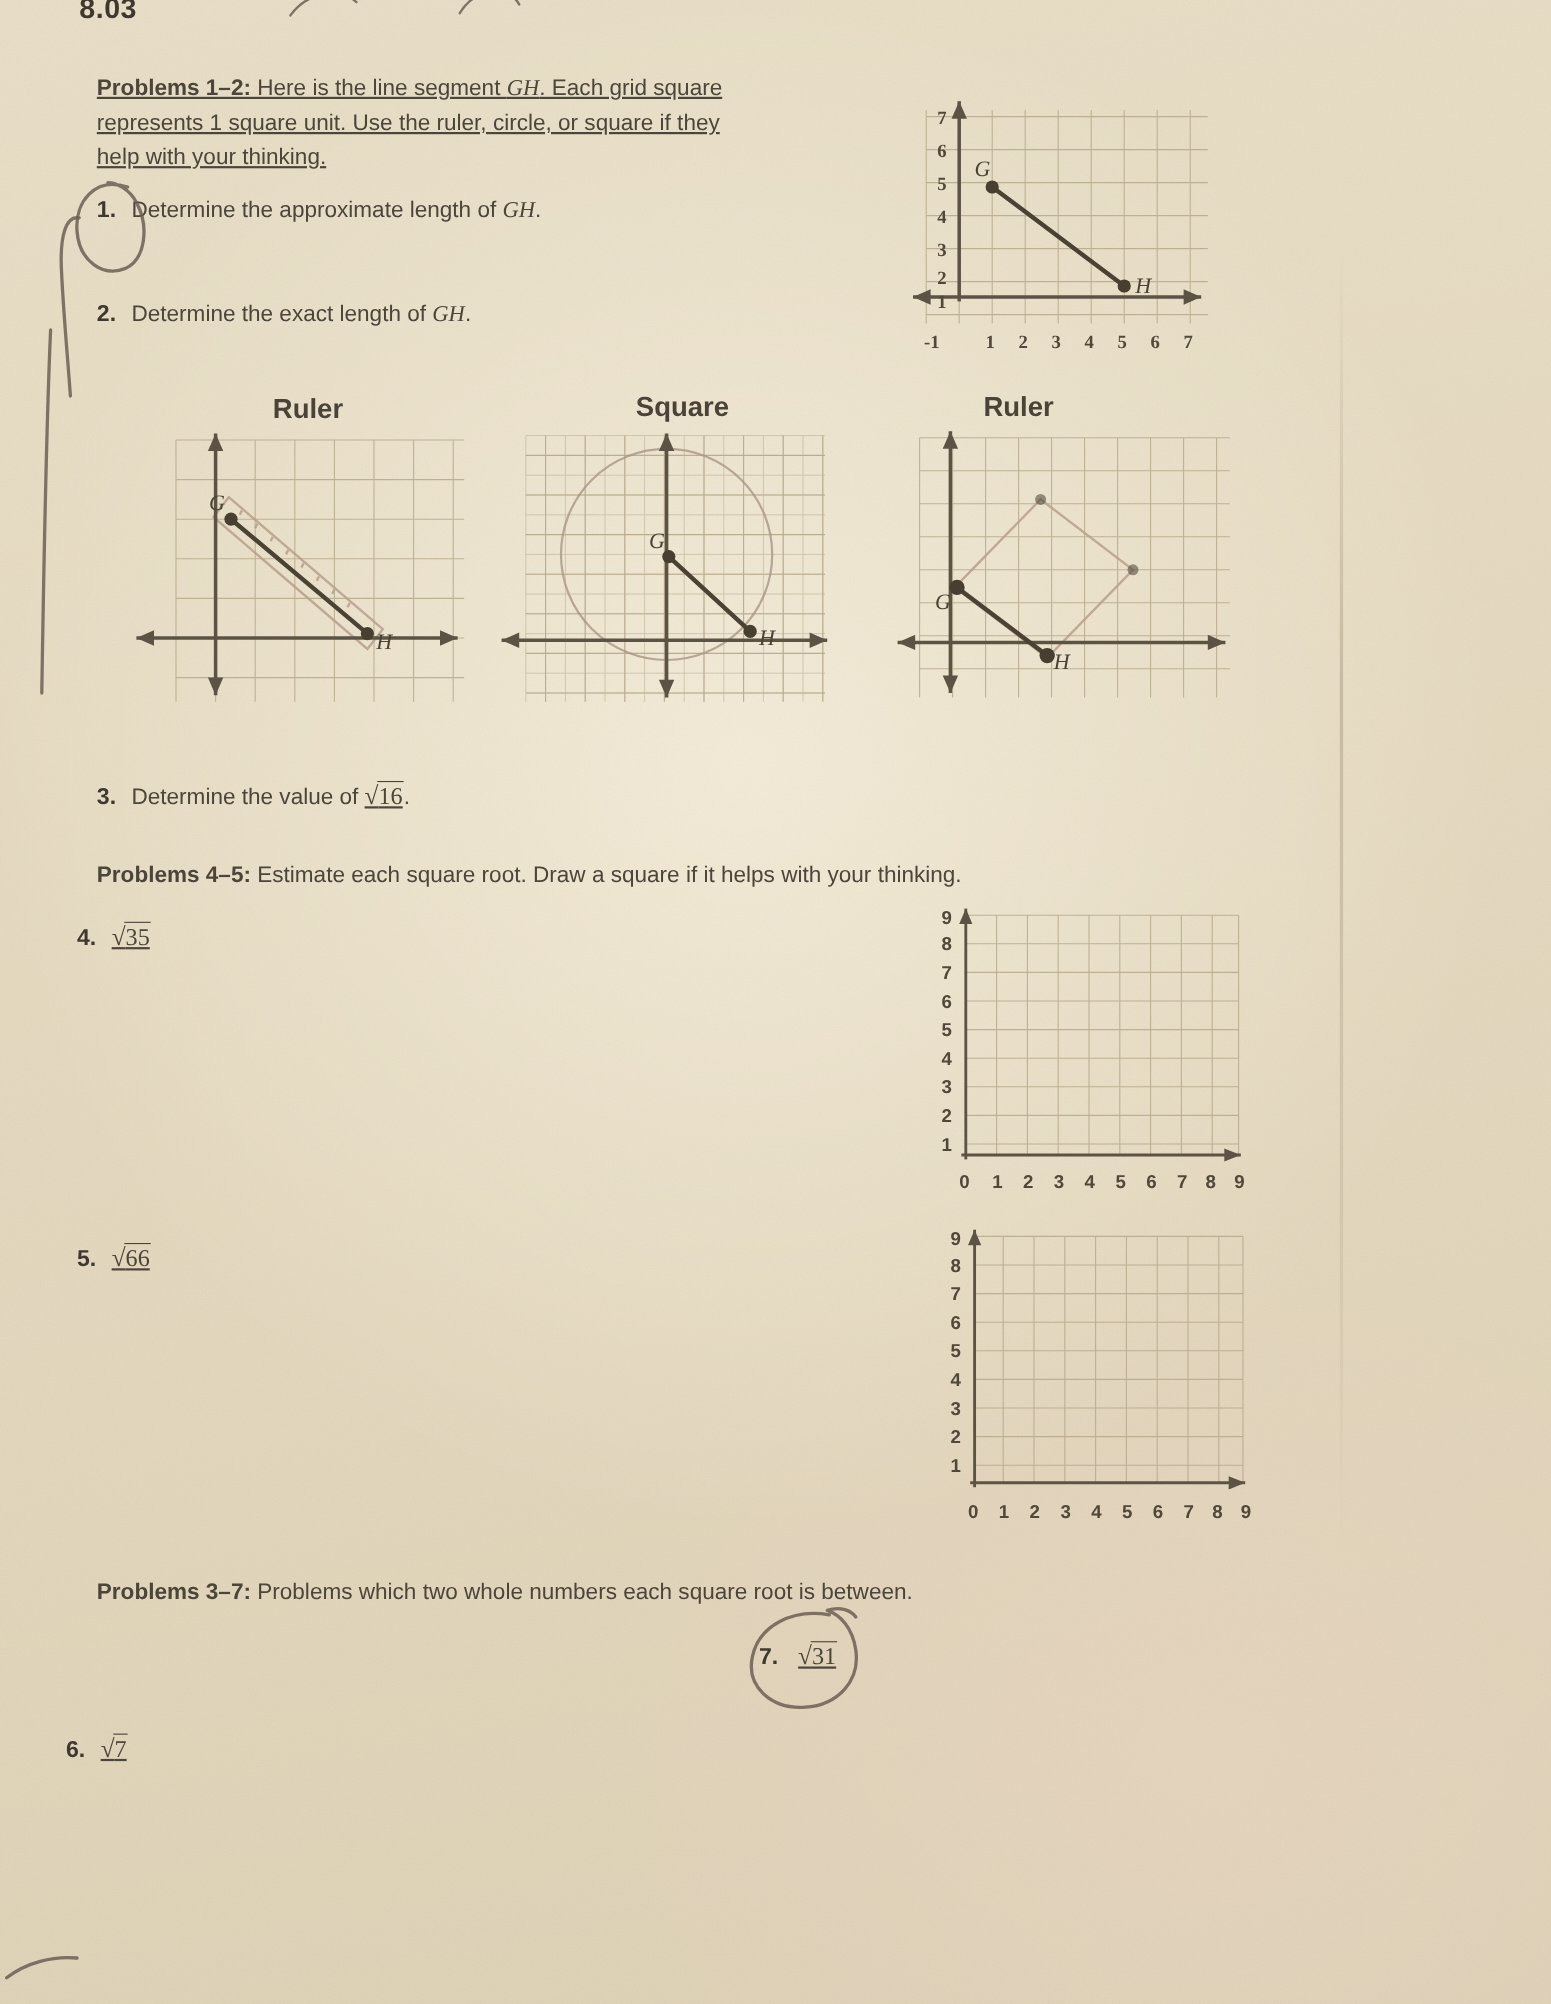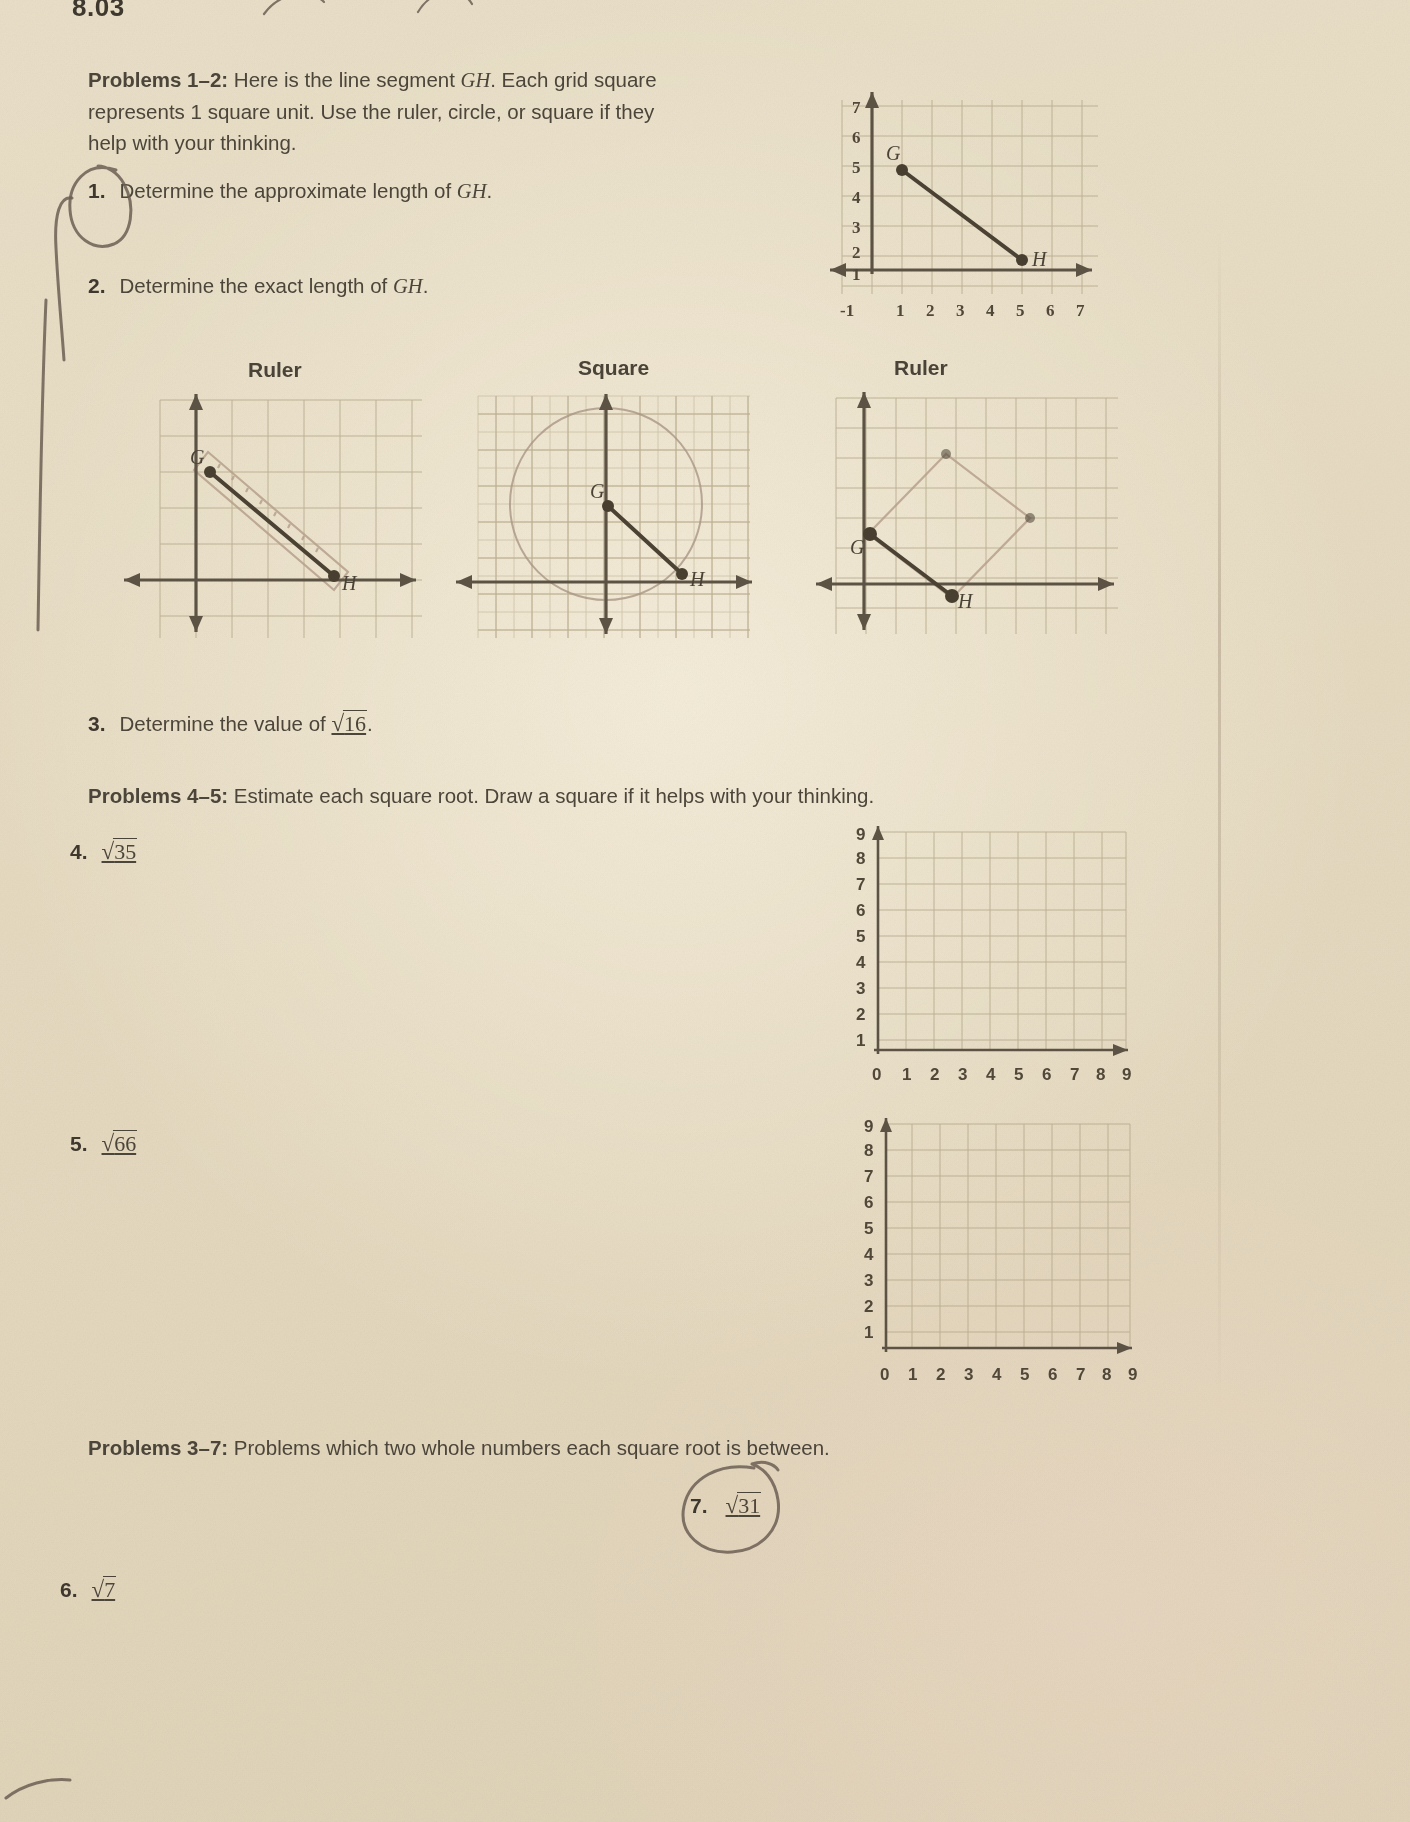--- a/index.html
+++ b/index.html
@@ -26,21 +26,21 @@
   .prob{font-size:20.5px;line-height:31px;color:#4c453a;}
   .num{font-weight:bold;font-size:21px;color:#3f382e;}
 
   
   .rad{display:inline-block;font-family:"Liberation Serif",serif;font-size:22px;white-space:nowrap;text-decoration:underline;}
   .rad .sign{font-size:23px;}
   .rad .rand{border-top:1.6px solid #4a4338;padding:0 1px 0 1px;margin-left:-1px;}
 
   
   .graph{position:absolute;}
-  .gtitle{position:absolute;font-weight:bold;font-size:21px;color:#4a4338;}
+  .gtitle{position:absolute;font-weight:bold;font-size:25px;color:#4a4338;}
   svg{display:block;overflow:visible;}
   .gridline{stroke:#b6a98c;stroke-width:1;fill:none;opacity:.85;}
   .gridfine{stroke:#bfb296;stroke-width:.8;fill:none;opacity:.7;}
   .axis{stroke:#5d5344;stroke-width:3.2;fill:none;}
   .axisthin{stroke:#5d5344;stroke-width:2.6;fill:none;}
   .seg{stroke:#4b4234;stroke-width:4;stroke-linecap:round;fill:none;}
   .pt{fill:#493f31;}
   .lbl{font-family:"Liberation Serif",serif;font-style:italic;font-size:20px;fill:#4a4236;}
   .tick{font-family:"Liberation Serif",serif;font-weight:bold;font-size:17px;fill:#514839;}
   .ticksm{font-family:"Liberation Sans",sans-serif;font-weight:bold;font-size:17px;fill:#514839;}
@@ -64,21 +64,21 @@
   <rect width="1410" height="1822" filter="url(#gr)" opacity="0.22"></rect>
 </svg>
 
 <div class="txt b" style="left:72px;top:-8px;font-size:26px;color:#3f382e;letter-spacing:.5px;">8.03</div>
 
 <svg class="txt" style="left:250px;top:-14px;" width="340" height="40">
   <path class="ink" style="stroke-width:2.2" d="M14 28 C30 6, 60 2, 74 16"></path>
   <path class="ink" style="stroke-width:2.2" d="M168 26 C182 2, 212 0, 222 18"></path>
 </svg>
 
-<div class="txt prob" style="left:88px;top:64px;width:700px;">
+<div class="txt prob" style="left:88px;top:64px;width:700px;text-decoration:underline;">
   <span class="b">Problems 1–2:</span><span> Here is the line segment </span><span class="it">GH</span><span>. Each grid square</span><br>
   <span>represents 1 square unit. Use the ruler, circle, or square if they</span><br>
   <span>help with your thinking.</span>
 </div>
 
 <div class="txt prob" style="left:88px;top:175px;width:760px;">
   <span class="num" style="margin-right:14px;">1.</span><span>Determine the approximate length of </span><span class="it">GH</span><span>.</span>
 </div>
 
 <svg class="txt" style="left:20px;top:140px;" width="180" height="220">

